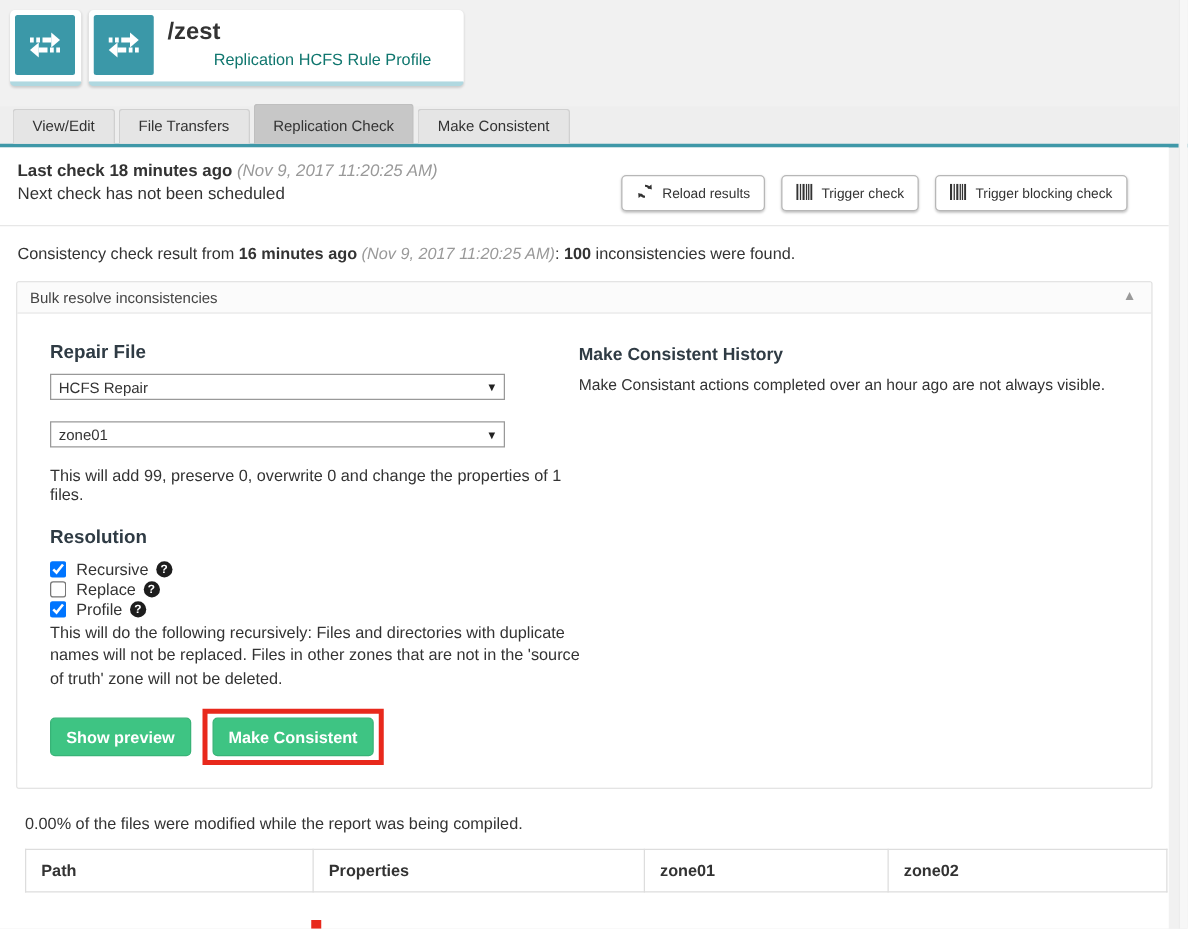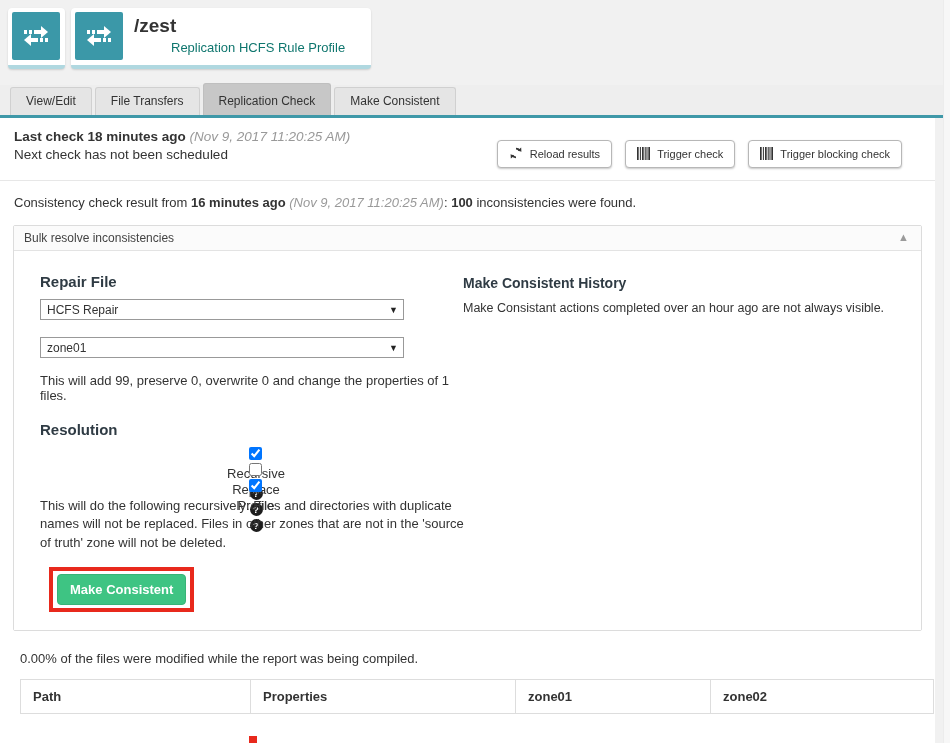--- a/index.html
+++ b/index.html
@@ -38,21 +38,21 @@
   
   .panel { margin:0 13px; border:1px solid #dcdcdc; border-radius:2px; }
   .panel-head { position:relative; background:#fbfbfb; border-bottom:1px solid #e3e3e3; padding:5px 10px; font-size:12px; color:#444; height:25px; cursor:pointer; }
   .collapse-arrow { position:absolute; right:12px; top:5px; color:#9a9a9a; font-size:11px; }
   .panel-body { position:relative; background:#fff; padding:22px 26px 18px; min-height:305px; }
   .left-col { width:432px; }
   h3.sec { font-size:15px; color:#2f3b44; margin:0 0 9px; }
   .fake-select { position:relative; width:364px; height:21px; border:1px solid #999; background:#fff; font-size:12px; color:#333; padding:3px 20px 2px 6px; margin-bottom:17px; cursor:pointer; }
   .caret { position:absolute; right:5px; top:5px; font-size:9px; color:#222; line-height:10px; }
   .impact { font-size:13px; margin:-2px 0 18px; }
-  .res-row { display:flex; align-items:center; gap:6px; height:16px; font-size:13px; margin-bottom:0;flex-direction:column; }
+  .res-row { display:flex; align-items:center; gap:6px; height:16px; font-size:13px; margin-bottom:0; }
   .res-row input { width:13px; height:13px; margin:0 2px 0 0; cursor:pointer; }
   .qicon { display:inline-block; width:13px; height:13px; border-radius:50%; background:#1d1d1d; color:#fff; font-size:9.5px; font-weight:bold; text-align:center; line-height:13px; cursor:pointer; }
   .note { font-size:13px; line-height:1.42; margin:2px 0 0; width:436px; }
   .btns { margin-top:15px; display:flex; align-items:center; }
   .btn-green { background:#3ec483; color:#fff; font-weight:bold; font-size:13px; padding:7px 12px; border:1px solid #38b377; border-radius:4px; cursor:pointer; font-family:"Liberation Sans", sans-serif; }
   .annot-box { display:inline-block; border:4px solid #e8291c; padding:3px 4px; margin-left:9px; }
   .history { position:absolute; left:449px; top:24px; width:440px; }
   .history h4 { font-size:14px; color:#2f3b44; margin:0 0 10px; }
   .history p { font-size:12.5px; color:#333; }
 
@@ -190,20 +190,21 @@
           </div>
           <div class="res-row">
             <input type="checkbox" checked="" style="">
             <span>Profile</span>
             <span class="qicon">?</span>
           </div>
 
           <p class="note">This will do the following recursively: Files and directories with duplicate names will not be replaced. Files in other zones that are not in the 'source of truth' zone will not be deleted.</p>
 
           <div class="btns">
+            <button class="btn-green">Show preview</button>
             <span class="annot-box">
               <button class="btn-green">Make Consistent</button>
             </span>
           </div>
         </div>
 
         <div class="history">
           <h4>Make Consistent History</h4>
           <p>Make Consistant actions completed over an hour ago are not always visible.</p>
         </div>

